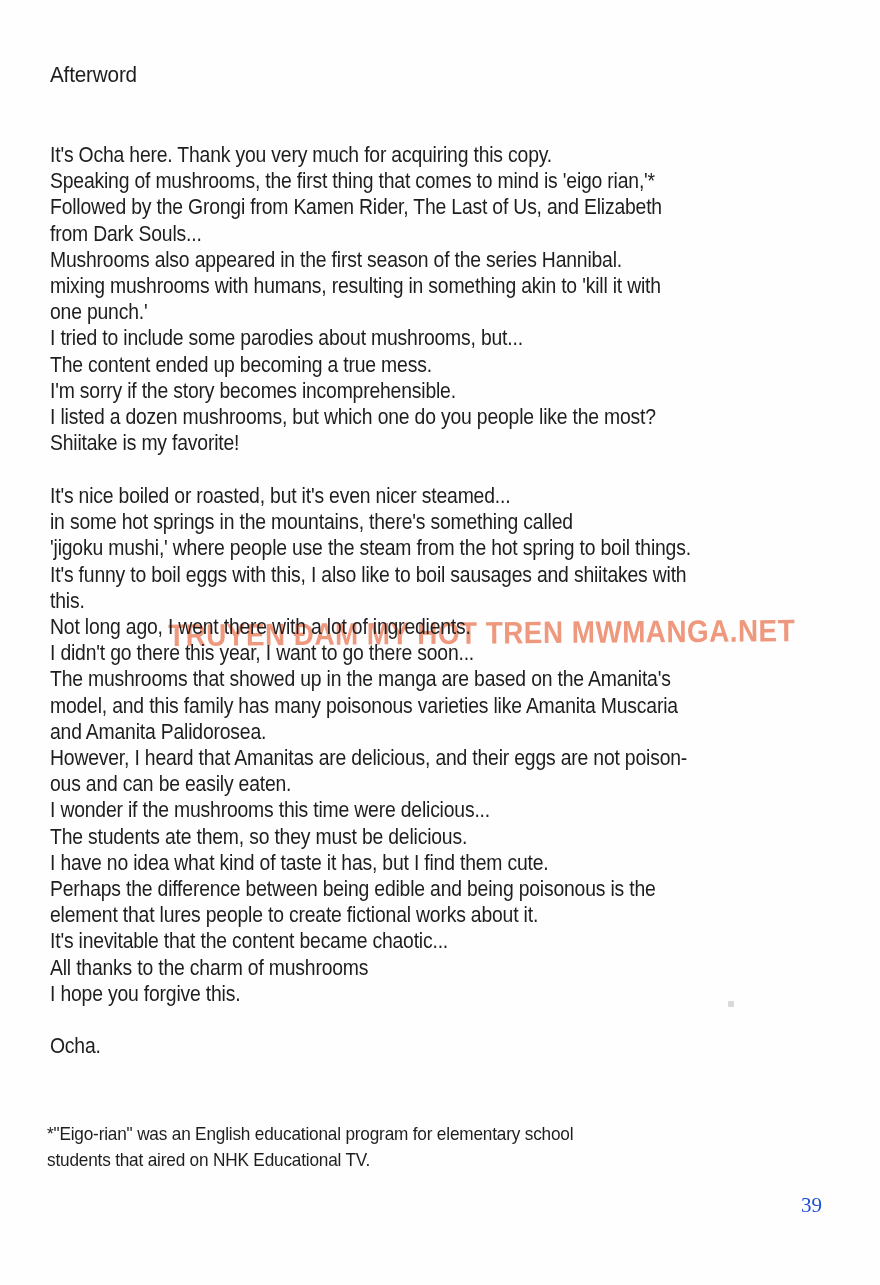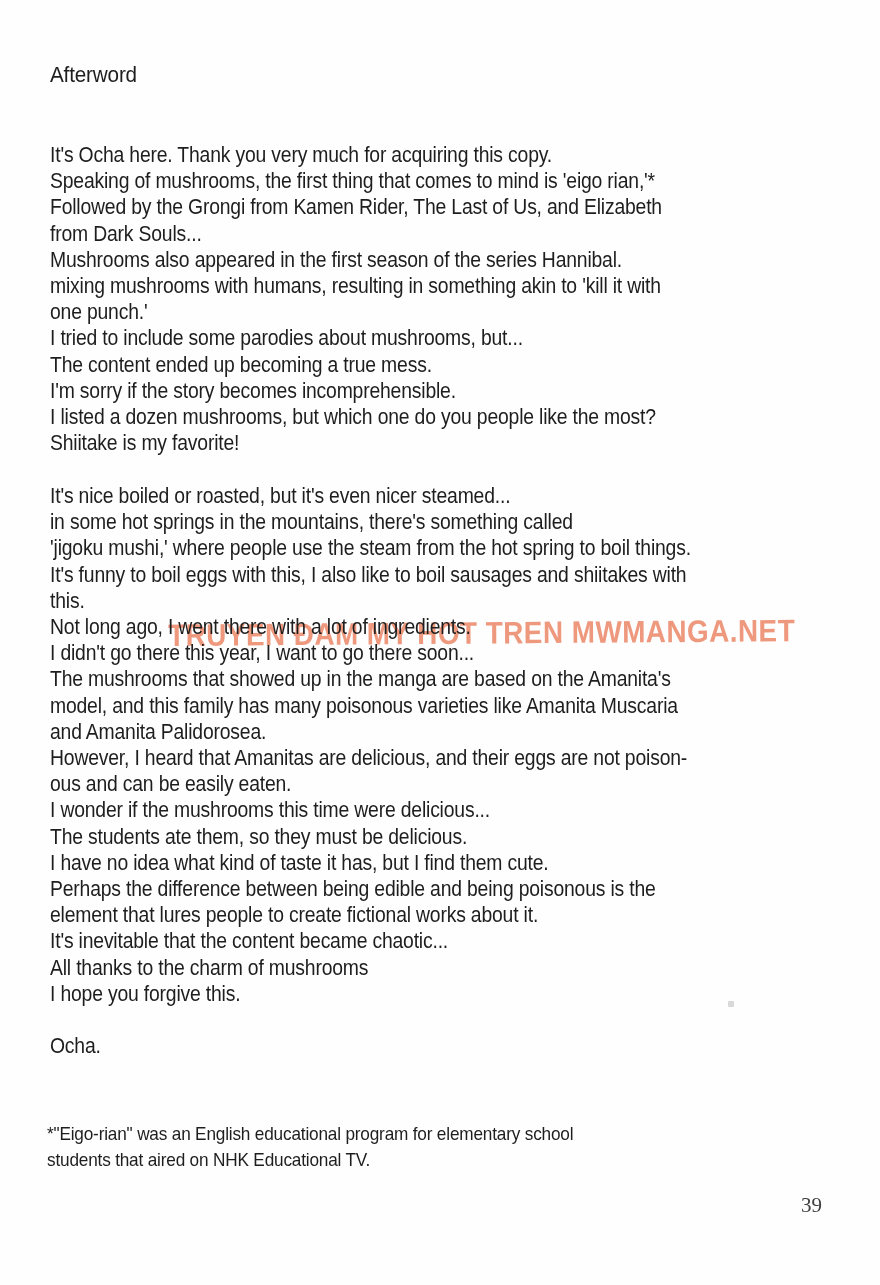--- a/index.html
+++ b/index.html
@@ -65,21 +65,21 @@
     transform-origin: 0 0;
     white-space: nowrap;
     z-index: 2;
   }
   .page-number {
     position: absolute;
     right: 58px;
     top: 1193px;
     font-family: "Liberation Serif", "DejaVu Serif", serif;
     font-size: 21px;
-    color: #404040;
+    color: #1d4ed8;
     z-index: 2;
   }
   .watermark {
     position: absolute;
     left: 168px;
     top: 618px;
     font-size: 31px;
     font-weight: 700;
     letter-spacing: 0.5px;
     color: #ec8a6c;

